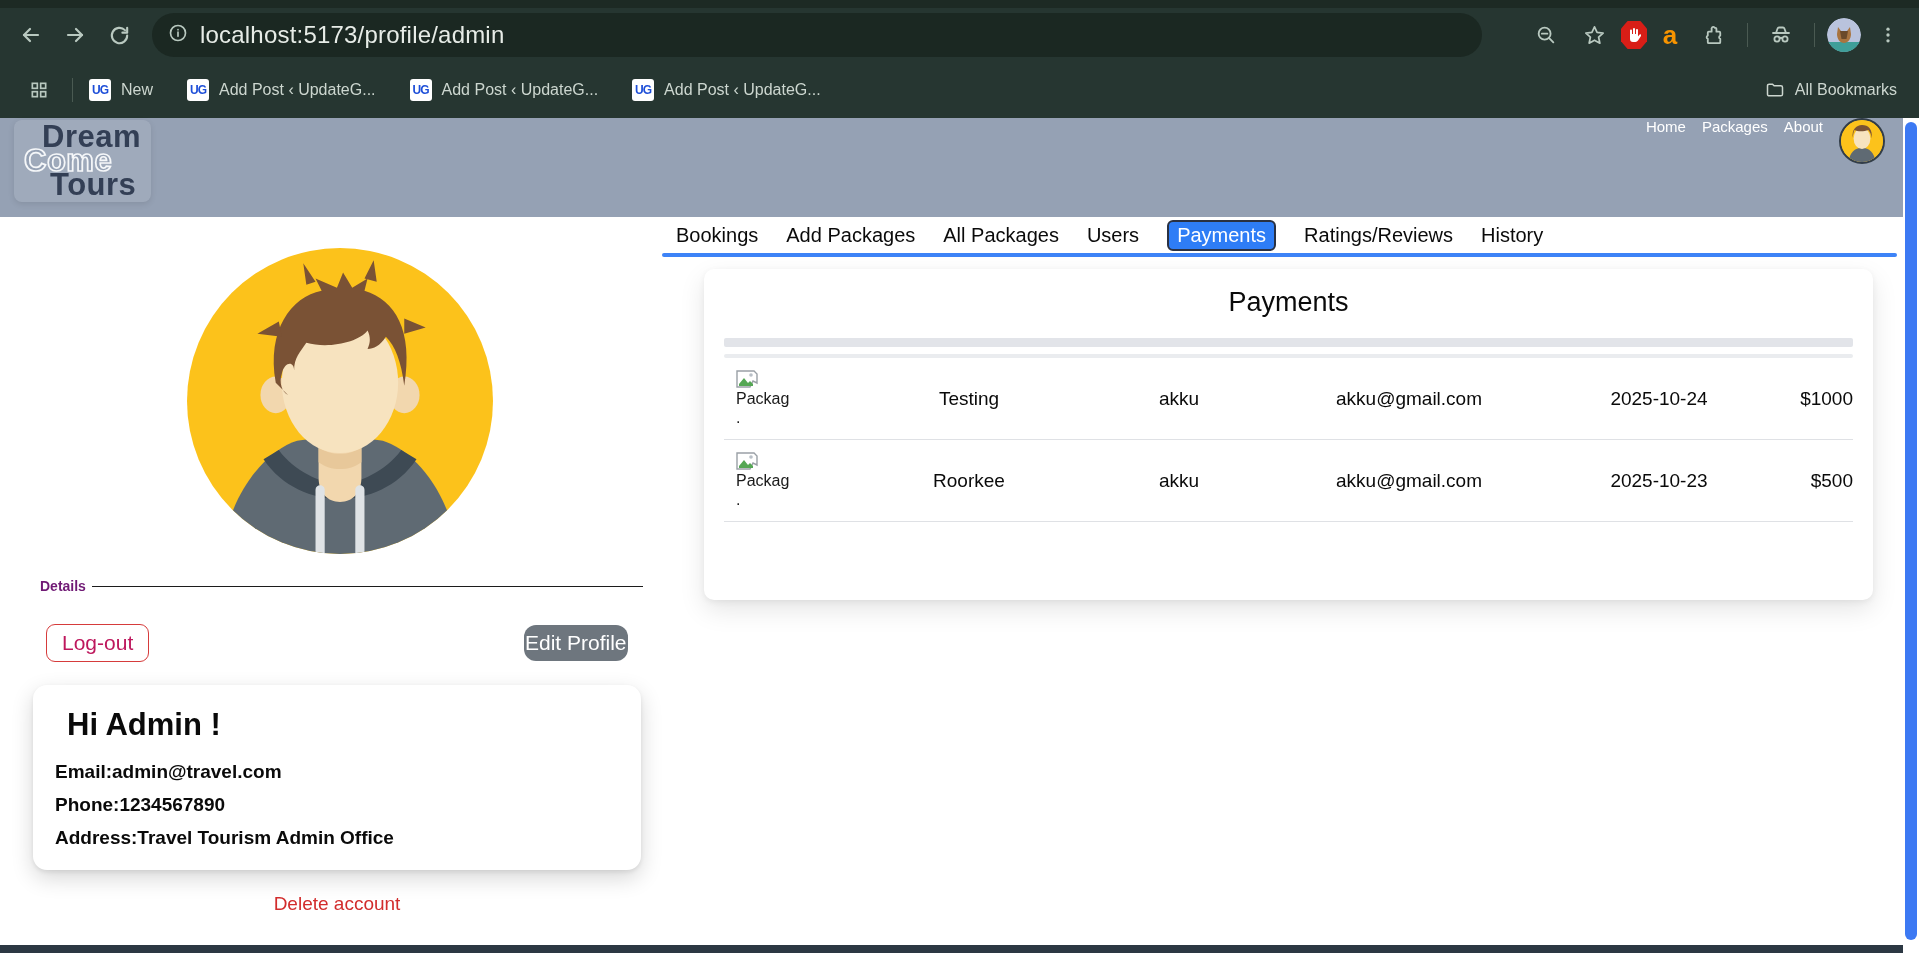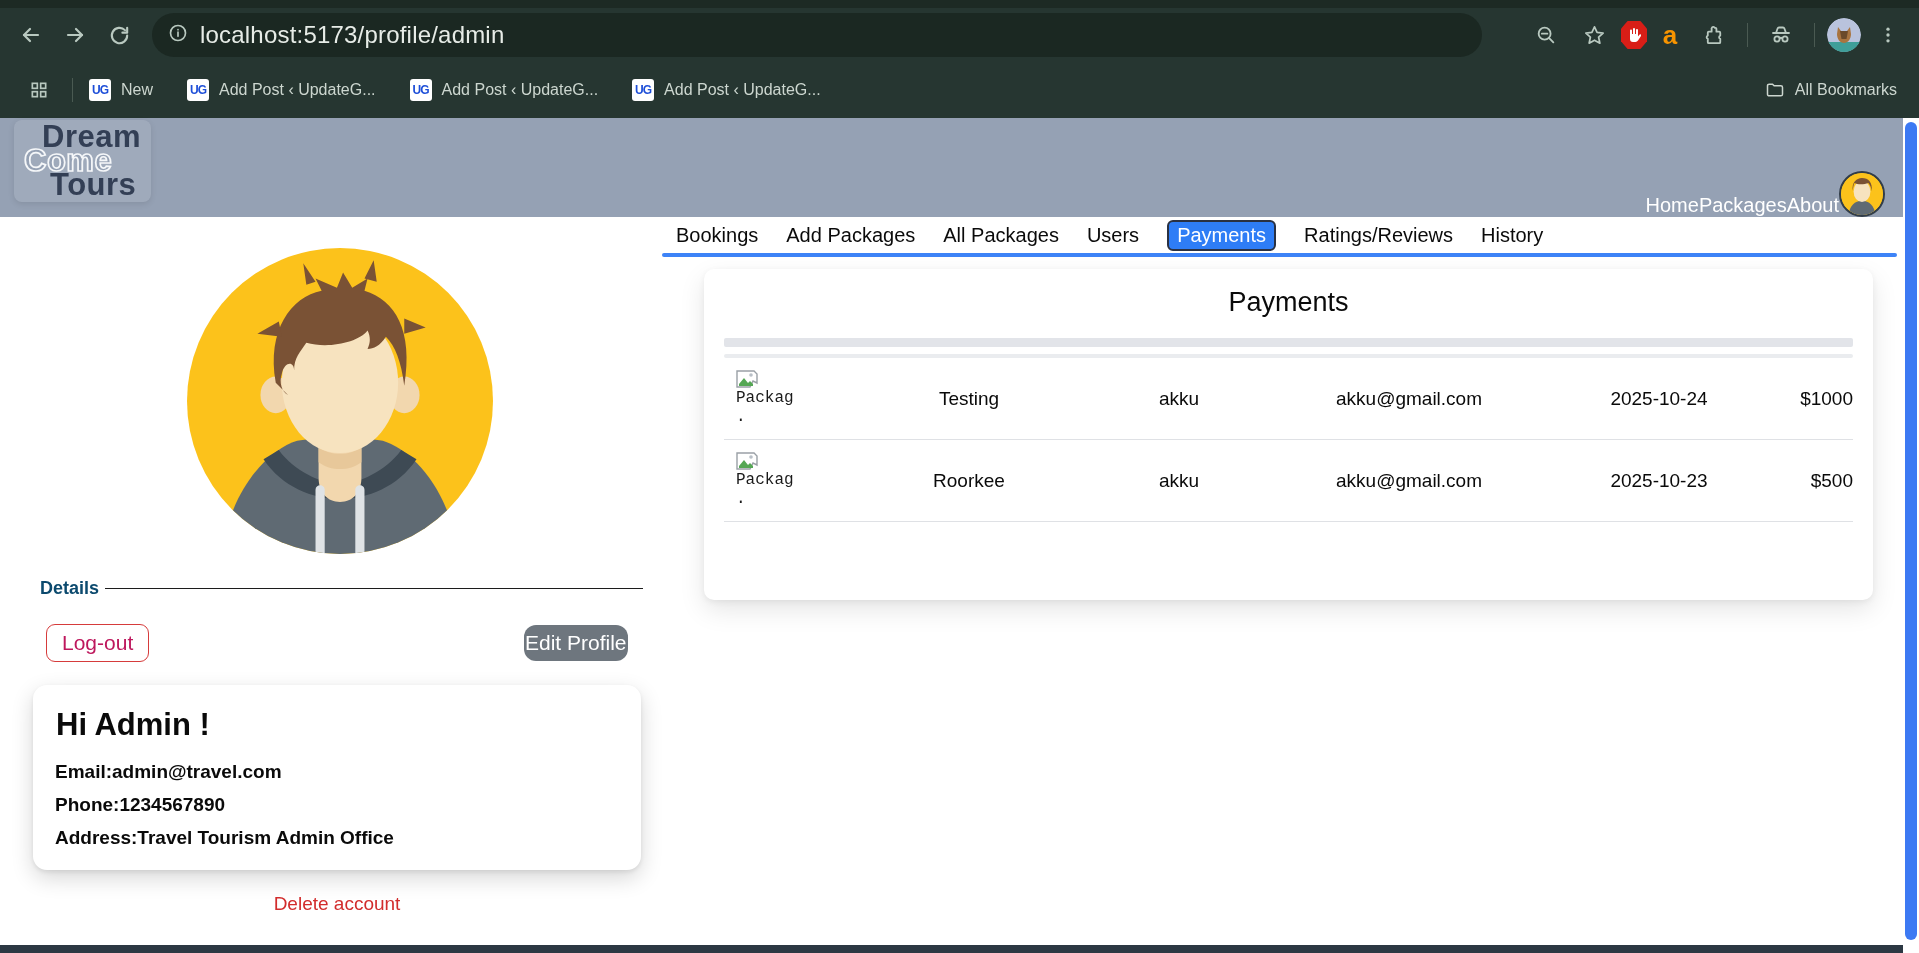--- a/index.html
+++ b/index.html
@@ -26,53 +26,53 @@
   .bm-spacer { flex:1; }
   .allbm { display:flex; align-items:center; gap:10px; }
 
   
   .site-header { position:absolute; top:118px; left:0; width:1919px; height:99px; background:#95a1b4;padding-left:32px; }
   .logo { position:absolute; left:14px; top:2px; padding:4px 10px; border-radius:8px; background:rgba(255,255,255,0.10); box-shadow:0 2px 6px rgba(0,0,0,0.10); }
   .logo div { font-weight:800; font-size:31px; line-height:26px; color:#333f55; letter-spacing:.5px; }
   .logo .l1 { margin-left:18px; }
   .logo .l2 { color:#95a1b4; -webkit-text-stroke:1.7px #f5f7f9; margin-top:-2px; }
   .logo .l3 { margin-left:26px; margin-top:-2px; }
-  .site-nav { position:absolute; right:34px; top:0; height:99px; display:flex; align-items:flex-end; color:#fff; font-size:20px; }
+  .site-nav { position:absolute; right:34px; top:0; height:99px; display:flex; align-items:flex-start; gap:16px; color:#fff; font-size:15px; }
   .site-nav span { cursor:default; }
   .avatar-small { width:46px; height:46px; border-radius:50%; overflow:hidden; border:2px solid #323d48; background:#fcc21b; }
 
   
   .big-avatar { position:absolute; left:187px; top:248px; width:306px; height:306px; }
   .details-row { position:absolute; left:40px; top:578px; width:603px; display:flex; align-items:center; gap:6px; }
-  .details-label { font-weight:700; font-size:18px; color:#0c4a6e; }
+  .details-label { font-weight:700; font-size:14px; color:#701a75; }
   .details-line { flex:1; border-top:1.6px solid #1c1c1c; }
   .btn-logout { position:absolute; left:46px; top:624px; padding:6px 15px; border:1.6px solid #d63b3b; border-radius:9px; color:#be185d; font-size:21px; background:transparent; font-family:inherit; }
   .btn-edit { position:absolute; left:524px; top:625px; padding:6px 1px; border:none; border-radius:12px; background:#6e767e; color:#fff; font-size:21px; font-family:inherit; }
   .info-card { position:absolute; left:33px; top:685px; width:608px; height:185px; background:#fff; border-radius:14px; box-shadow:0 8px 22px rgba(0,0,0,.16), 0 2px 4px rgba(0,0,0,.08); padding:16px 22px; }
-  .greeting { font-size:31px; font-weight:700; color:#0a0a0a; margin:6px 1px 12px; }
+  .greeting { font-size:31px; font-weight:700; color:#0a0a0a; margin:6px 12px 12px; }
   .info-line { font-size:19px; font-weight:700; color:#0a0a0a; line-height:33px; }
   .delete-link { position:absolute; left:33px; top:893px; width:608px; text-align:center; color:#d22d2d; font-size:19px; }
 
   
   .tabs { position:absolute; left:676px; top:224px; display:flex; align-items:center; gap:28px; font-size:20px; color:#0a0a0a; }
   .tab { white-space:nowrap; }
   .tab.active { background:#2e7df6; color:#fff; border:2px solid #2a3142; border-radius:6px; padding:2px 8px; margin:-4px 0; }
   .tabs-underline { position:absolute; left:662px; top:253px; width:1235px; height:4px; background:#3d83f7; border-radius:2px; }
 
   
   .pay-card { position:absolute; left:704px; top:269px; width:1169px; height:331px; background:#fff; border-radius:10px; box-shadow:0 10px 26px rgba(0,0,0,.10), 0 2px 6px rgba(0,0,0,.06); padding:12px 20px 0; }
   .pay-title { text-align:center; font-size:27px; font-weight:500; color:#0a0a0a; margin:6px 0 20px; }
   .search-input { width:245px; height:44px; border:1.6px solid #d6d9de; border-radius:10px; padding:0 15px; font-size:17px; color:#333; font-family:inherit; margin-left:10px; outline:none; }
   .search-input::placeholder { color:#a9b0ba; }
   .strip1 { height:9px; background:#e2e4e9; border-radius:2px; margin-top:18px; }
   .strip2 { height:4px; background:#eaecef; border-radius:2px; margin-top:7px; }
   .pay-row { display:grid; grid-template-columns:130px 230px 190px 270px 230px 79px; align-items:center; height:82px; font-size:19px; color:#0a0a0a; border-bottom:1px solid #dfe1e5; }
   .cell-c { text-align:center; }
   .cell-r { text-align:right; }
-  .img-cell { display:flex; flex-direction:column; font-size:16px; line-height:19px; color:#1a1a1a; padding-left:12px;font-family:Liberation Mono, monospace; }
+  .img-cell { display:flex; flex-direction:column; font-size:16px; line-height:19px; color:#1a1a1a; padding-left:12px; }
   .img-cell svg { margin-bottom:1px; }
 
   
   .page-footer { position:absolute; left:0; bottom:0; width:1919px; height:8px; background:#2c3843; }
   .scrollbar { position:absolute; top:118px; right:0; width:16px; height:835px; background:#ffffff; }
   .scroll-thumb { position:absolute; top:4px; left:2px; width:12px; height:818px; border-radius:7px; background:#3c79f3; }
 </style>
 </head>
 <body>
 

